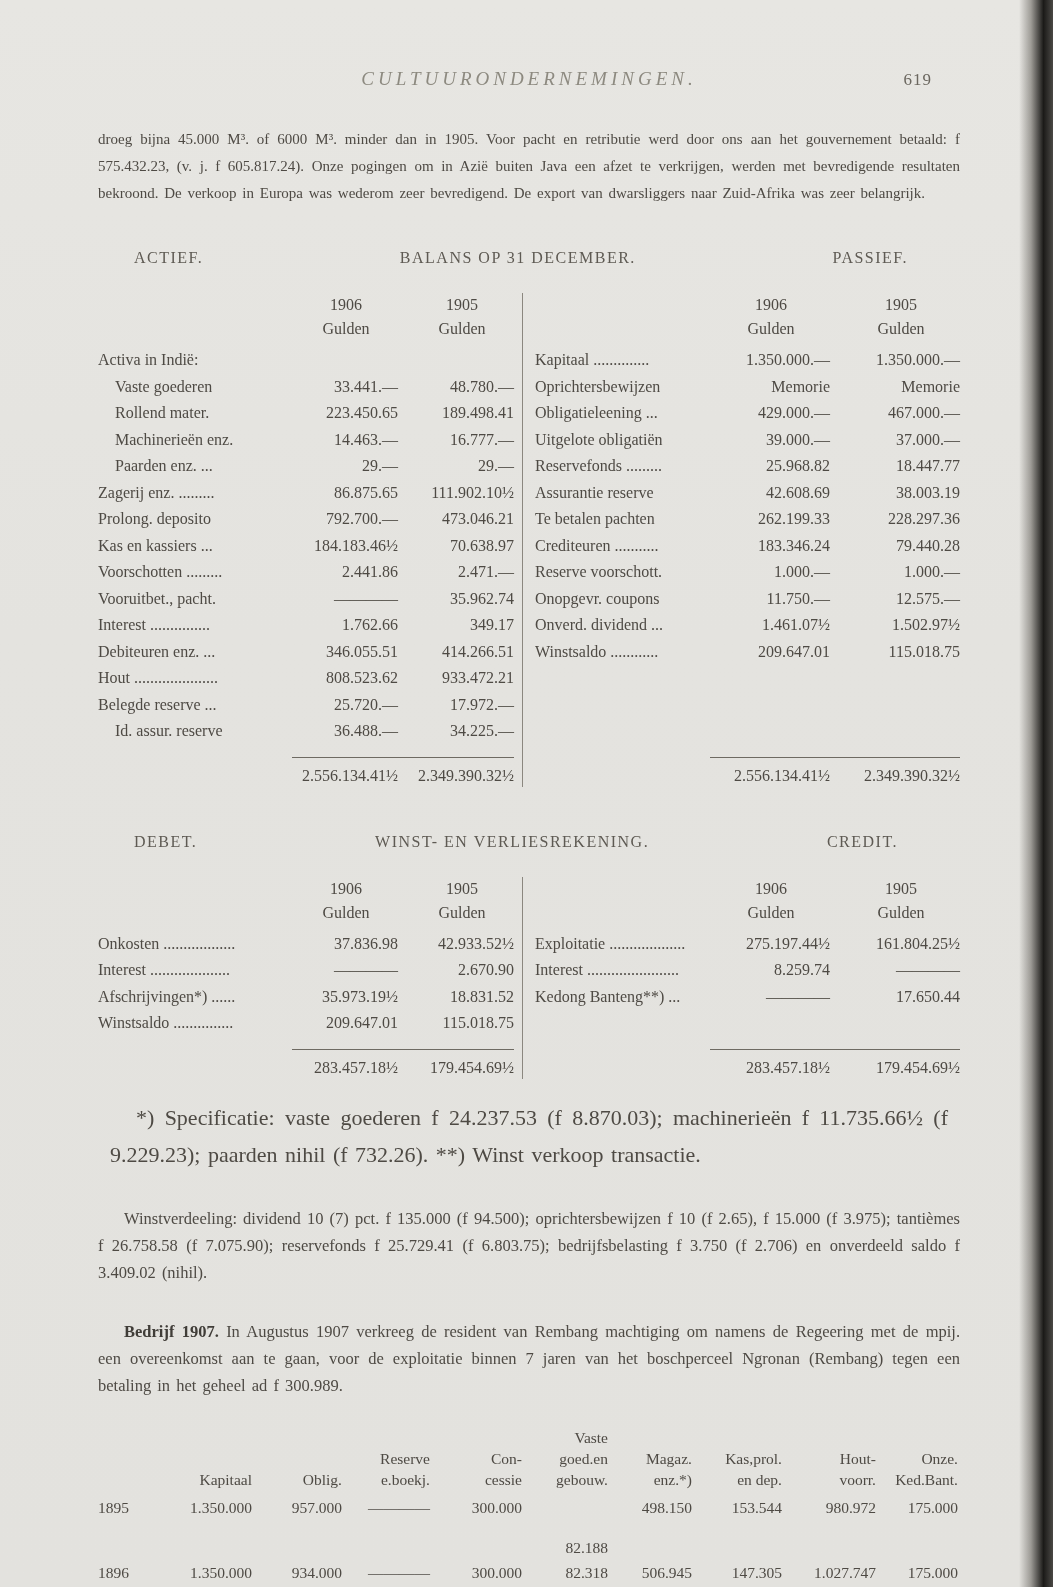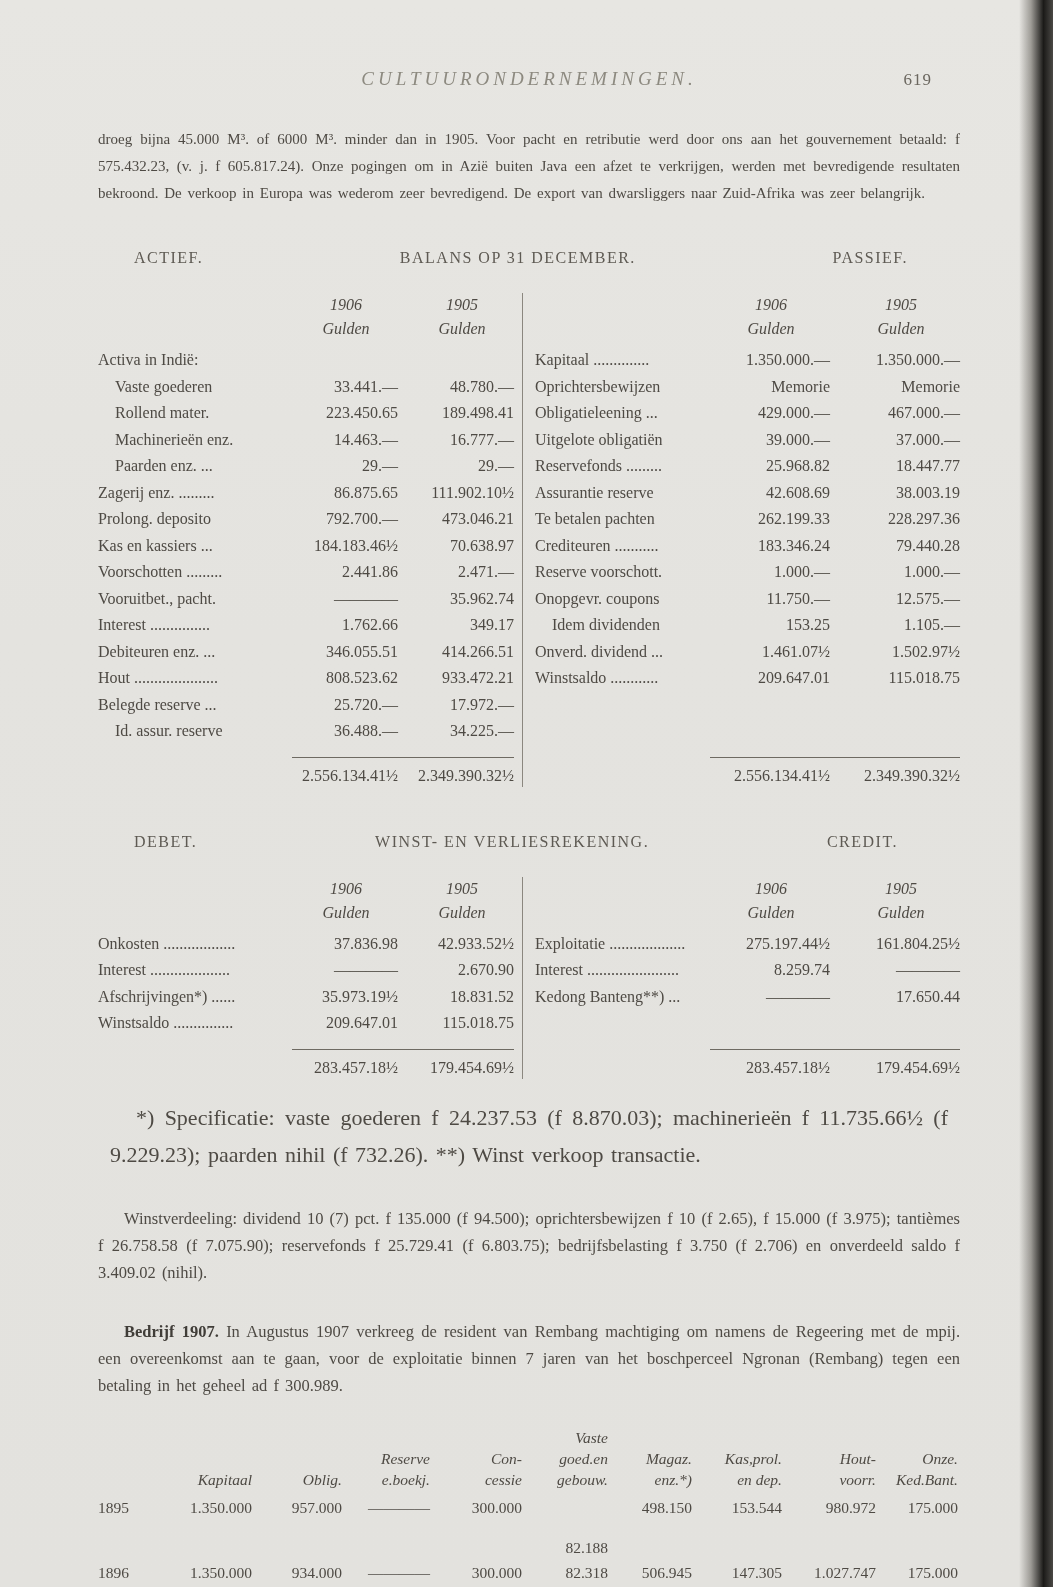--- a/index.html
+++ b/index.html
@@ -22,21 +22,21 @@
   .section-heads.winst{margin-top:46px;padding:0 62px 0 36px;}
 
   .twocol{display:flex;margin-top:26px;}
   .side{display:flex;flex-direction:column;}
   .side-l{width:416px;padding-right:8px;border-right:1px solid #8b877f;}
   .side-r{flex:1;padding-left:12px;}
 
   .fin-head{display:flex;margin-bottom:6px;}
   .fin-head .lab{flex:1;}
   .fin-head .num{text-align:center;font-size:16px;line-height:24px;}
-  .hl{display:block;font-style:italic;}
+  .hl{display:block;}
   .fin-row{display:flex;font-size:16px;line-height:26.5px;}
   .fin-row .lab{flex:1;white-space:nowrap;overflow:hidden;}
   .fin-row .lab.ind{padding-left:17px;}
   .num{white-space:nowrap;text-align:right;margin-left:12px;}
   .side-l .num{width:104px;}
   .side-r .num{width:118px;}
   .fin-spacer{flex:1;min-height:12px;}
   .fin-rule{border-top:1px solid #6e6a62;margin:0 0 7px auto;}
   .side-l .fin-rule{width:222px;}
   .side-r .fin-rule{width:250px;}
@@ -224,25 +224,20 @@
             <span class="lab">Reserve voorschott.</span>
             <span class="num">1.000.—</span>
             <span class="num">1.000.—</span>
           </div>
           <div class="fin-row">
             <span class="lab">Onopgevr. coupons</span>
             <span class="num">11.750.—</span>
             <span class="num">12.575.—</span>
           </div>
           <div class="fin-row">
-            <span class="lab ind">Idem dividenden</span>
-            <span class="num">153.25</span>
-            <span class="num">1.105.—</span>
-          </div>
-          <div class="fin-row">
             <span class="lab">Onverd. dividend ...</span>
             <span class="num">1.461.07½</span>
             <span class="num">1.502.97½</span>
           </div>
           <div class="fin-row">
             <span class="lab">Winstsaldo ............</span>
             <span class="num">209.647.01</span>
             <span class="num">115.018.75</span>
           </div>
           <div class="fin-spacer"></div>

